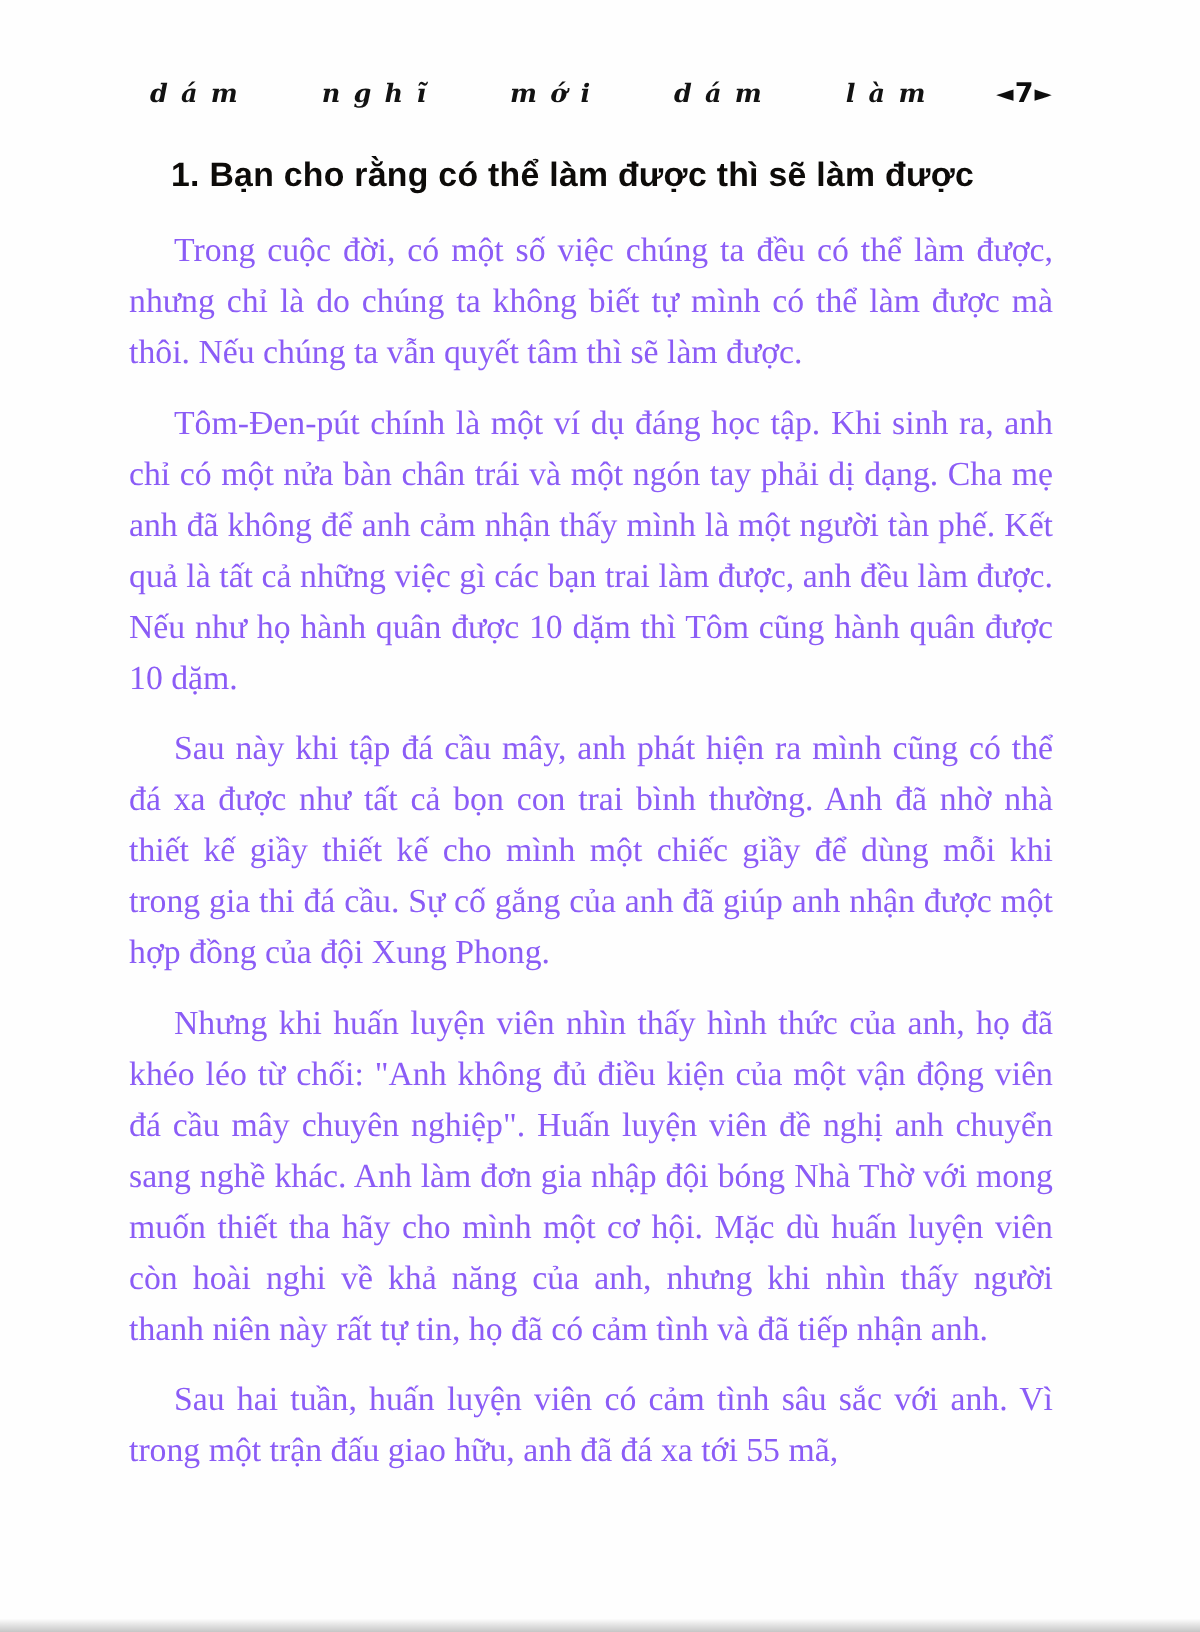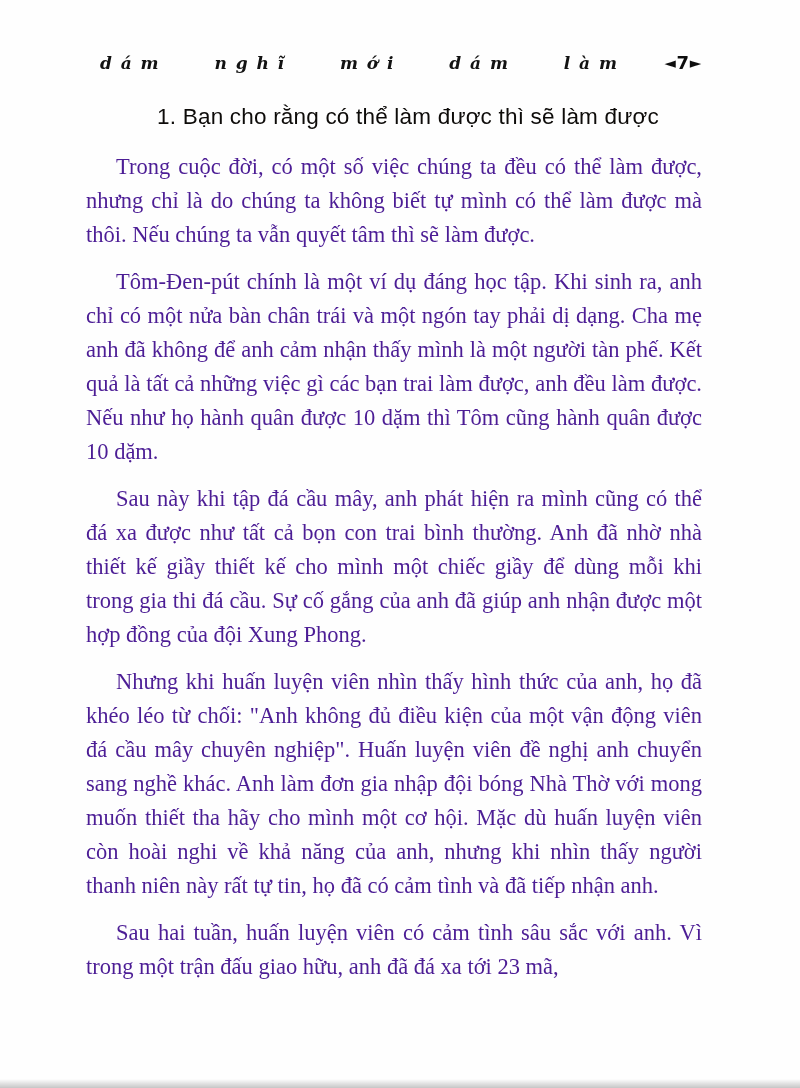--- a/index.html
+++ b/index.html
@@ -44,36 +44,36 @@
     white-space: nowrap;
     color: #0d0d0d;
   }
   .page-marker .tri {
     font-size: 15px;
     position: relative;
     top: -1px;
   }
   .section-title {
     font-family: "Liberation Sans", sans-serif;
-    font-weight: normal;
+    font-weight: bold;
     font-size: 22.5px;
     line-height: 1.2;
     margin: 0 0 20px 0;
-    text-align: center;
+    text-align: left;
     text-indent: 28px;
     letter-spacing: 0.2px;
     color: #0d0b09;
   }
   .body-par {
     font-size: 22.5px;
     line-height: 34px;
     text-align: justify;
     text-indent: 30px;
     margin: 0 0 13px 0;
-    color: #4c1d95;
+    color: #8b5cf6;
   }
   .bottom-scan-edge {
     position: absolute;
     left: 0;
     right: 0;
     bottom: 0;
     height: 9px;
     background: linear-gradient(to bottom, rgba(0,0,0,0) 0%, rgba(0,0,0,0.22) 100%);
     pointer-events: none;
   }
@@ -93,16 +93,16 @@
   <h1 class="section-title">1. Bạn cho rằng có thể làm được thì sẽ làm được</h1>
 
   <p class="body-par">Trong cuộc đời, có một số việc chúng ta đều có thể làm được, nhưng chỉ là do chúng ta không biết tự mình có thể làm được mà thôi. Nếu chúng ta vẫn quyết tâm thì sẽ làm được.</p>
 
   <p class="body-par">Tôm-Đen-pút chính là một ví dụ đáng học tập. Khi sinh ra, anh chỉ có một nửa bàn chân trái và một ngón tay phải dị dạng. Cha mẹ anh đã không để anh cảm nhận thấy mình là một người tàn phế. Kết quả là tất cả những việc gì các bạn trai làm được, anh đều làm được. Nếu như họ hành quân được 10 dặm thì Tôm cũng hành quân được 10 dặm.</p>
 
   <p class="body-par">Sau này khi tập đá cầu mây, anh phát hiện ra mình cũng có thể đá xa được như tất cả bọn con trai bình thường. Anh đã nhờ nhà thiết kế giầy thiết kế cho mình một chiếc giầy để dùng mỗi khi trong gia thi đá cầu. Sự cố gắng của anh đã giúp anh nhận được một hợp đồng của đội Xung Phong.</p>
 
   <p class="body-par">Nhưng khi huấn luyện viên nhìn thấy hình thức của anh, họ đã khéo léo từ chối: "Anh không đủ điều kiện của một vận động viên đá cầu mây chuyên nghiệp". Huấn luyện viên đề nghị anh chuyển sang nghề khác. Anh làm đơn gia nhập đội bóng Nhà Thờ với mong muốn thiết tha hãy cho mình một cơ hội. Mặc dù huấn luyện viên còn hoài nghi về khả năng của anh, nhưng khi nhìn thấy người thanh niên này rất tự tin, họ đã có cảm tình và đã tiếp nhận anh.</p>
 
-  <p class="body-par">Sau hai tuần, huấn luyện viên có cảm tình sâu sắc với anh. Vì trong một trận đấu giao hữu, anh đã đá xa tới 23 mã,</p>
+  <p class="body-par">Sau hai tuần, huấn luyện viên có cảm tình sâu sắc với anh. Vì trong một trận đấu giao hữu, anh đã đá xa tới 55 mã,</p>
 
   <div class="bottom-scan-edge"></div>
 </div>
 
 </body></html>

